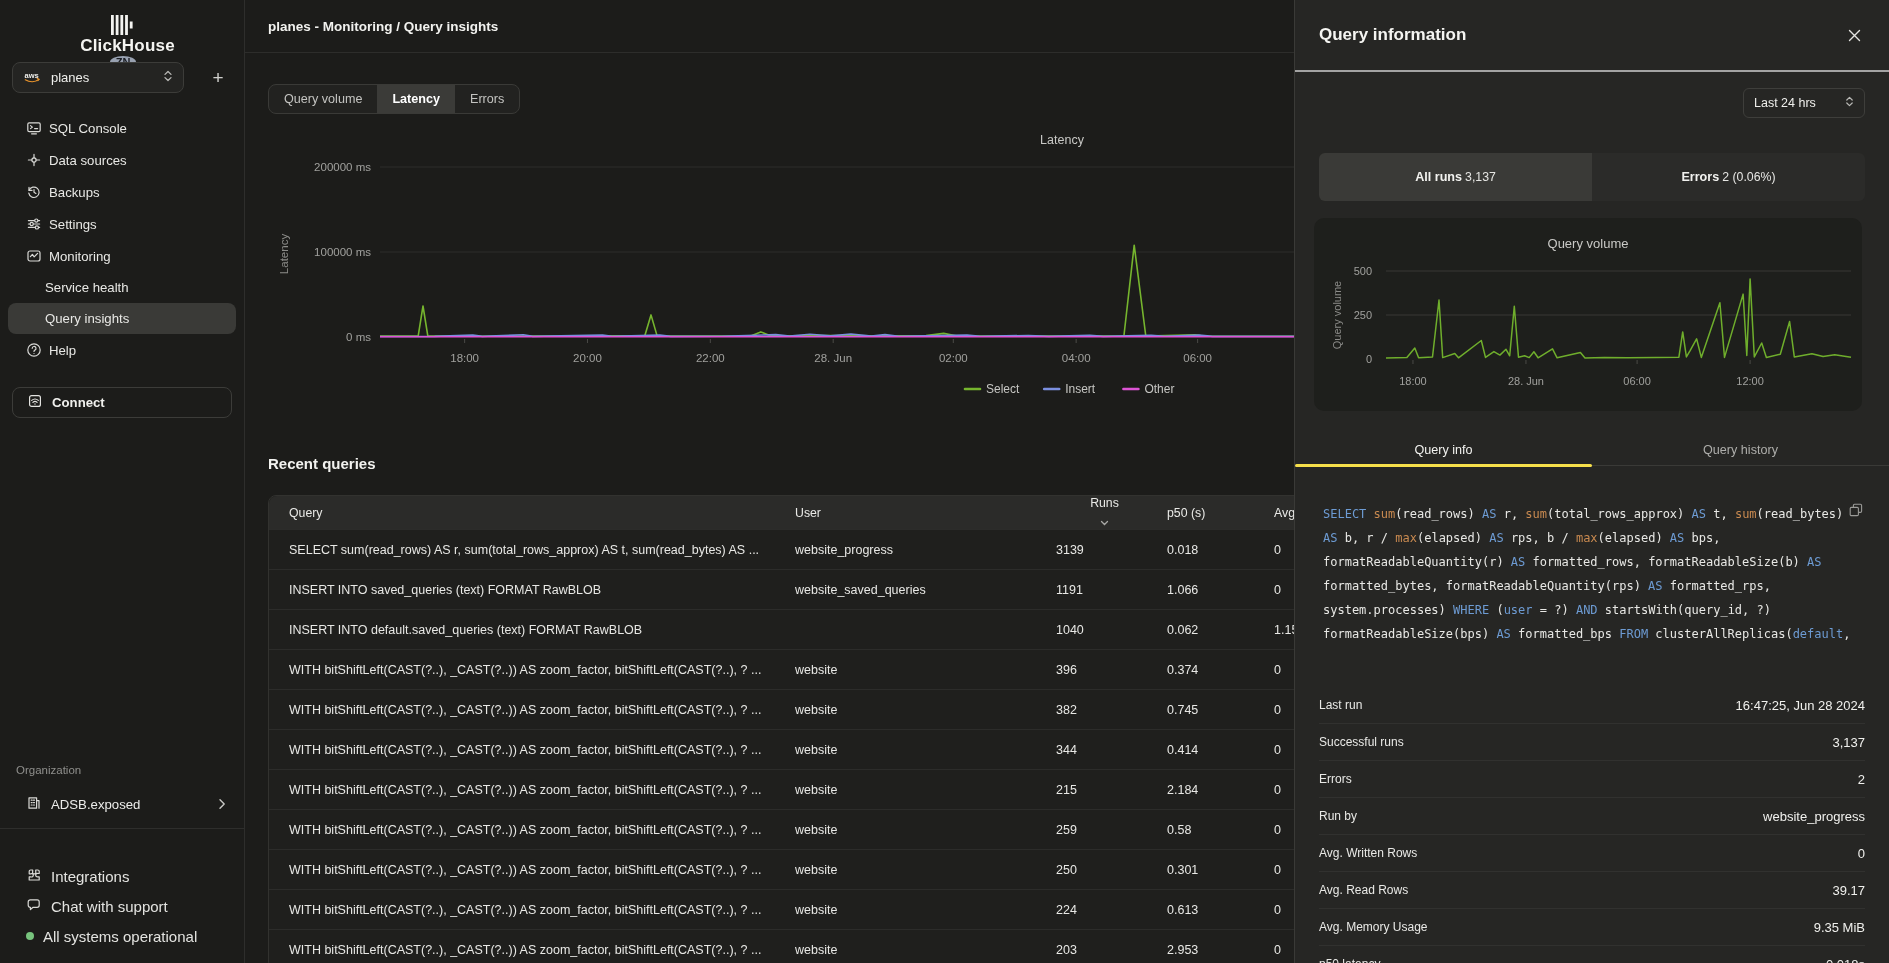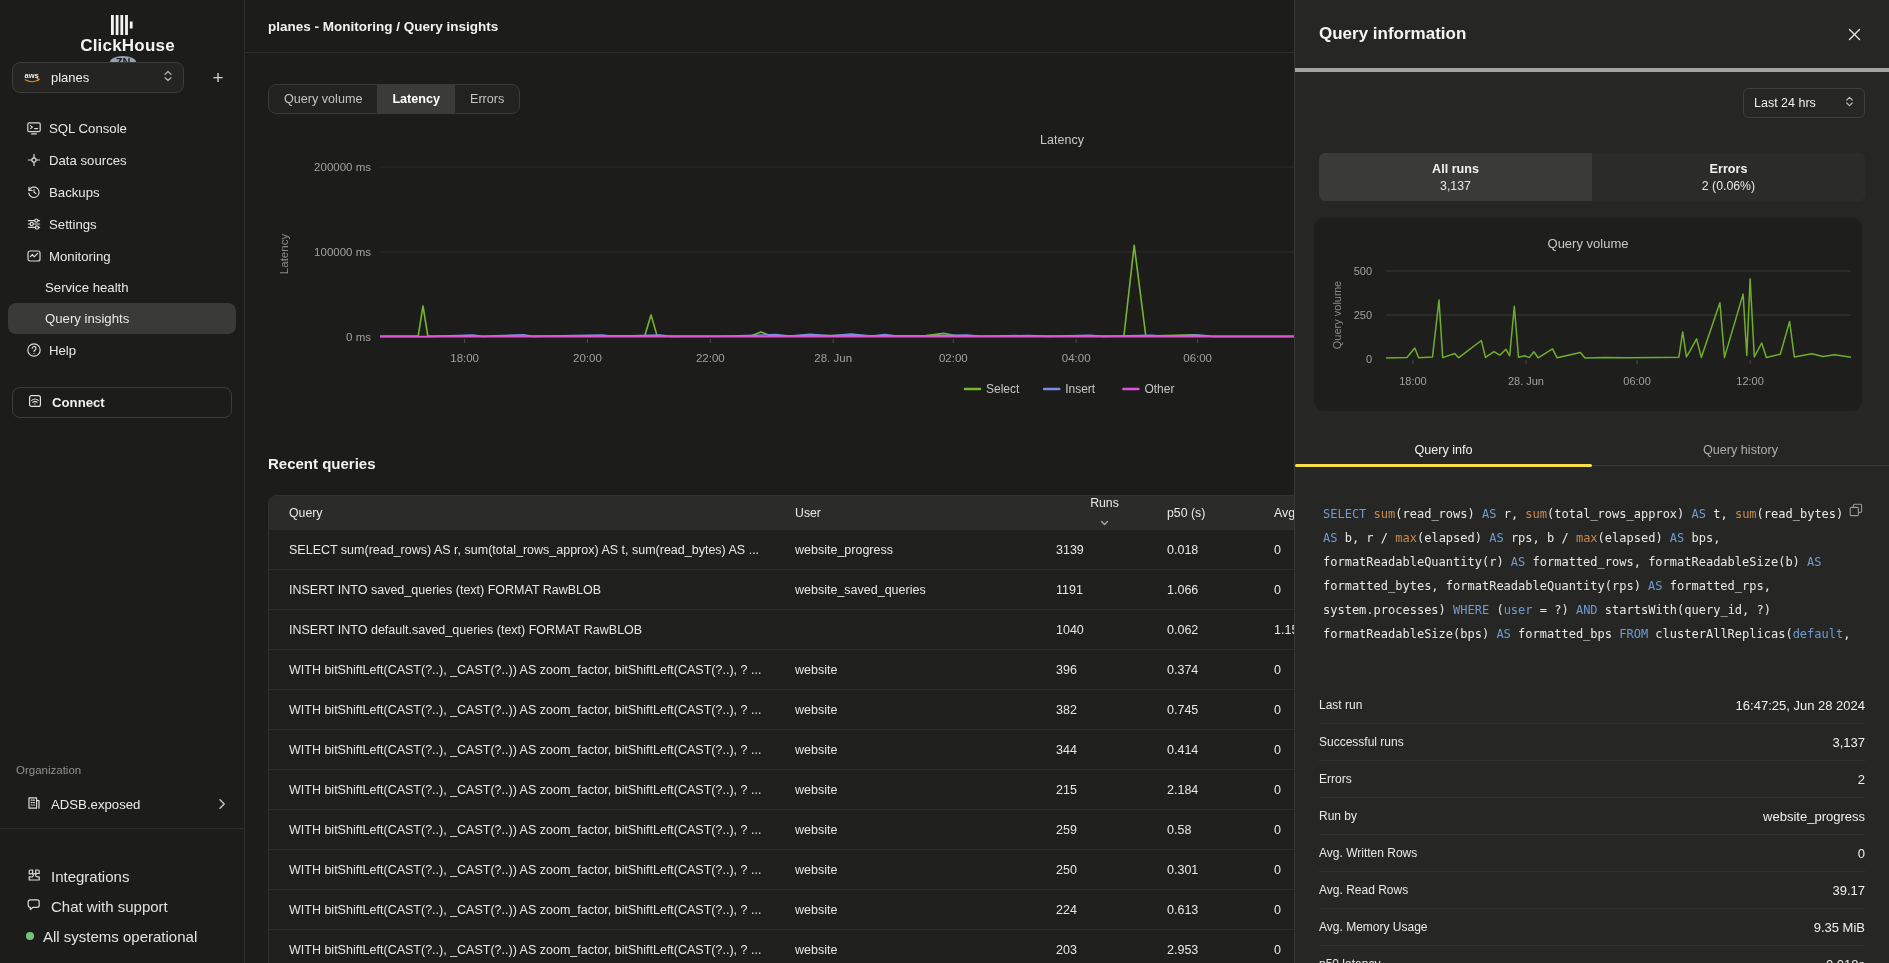--- a/index.html
+++ b/index.html
@@ -61,30 +61,30 @@
   .t-head { height:33px; background:#2b2b29; color:#eaeae7; font-size:12.3px;
             border-radius:8px 8px 0 0; }
   .t-body .t-row { height:40px; border-top:1px solid #2c2c2a; font-size:12.5px; color:#e8e8e5; cursor:pointer; }
   .t-cell { overflow:hidden; white-space:nowrap; padding-right:14px; }
   .t-cell.q { padding-left:20px; }
   .runs-head { display:flex; align-items:center; gap:5px;flex-direction:column; }
 
   
   .panel { position:absolute; right:0; top:0; width:595px; height:963px;
            background:#262624; border-left:1px solid #3a3a37; overflow:hidden; }
-  .panel-header { height:72px; border-bottom:4px solid #a3a3a3; display:flex; align-items:center; padding:0 24px; }
+  .panel-header { height:72px; border-bottom:2px solid #a3a3a3; display:flex; align-items:center; padding:0 24px; }
   .panel-title { font-size:17px; font-weight:700; color:#f5f5f2; }
   .close-btn { margin-left:auto; cursor:pointer; display:flex; padding:4px; }
   .time-select { position:absolute; top:88px; right:24px; height:30px; width:122px;
                  border:1px solid #3e3e3b; border-radius:6px; display:flex; align-items:center;
                  padding:0 10px; gap:8px; font-size:12.5px; color:#efefec; cursor:pointer; }
   .time-select .lbl { flex:1; }
   .segmented { position:absolute; top:153px; left:24px; right:24px; height:48px;
                display:flex; border-radius:6px; overflow:hidden; }
-  .segment { flex:1; display:flex; flex-direction:column; align-items:center; justify-content:center;
+  .segment { flex:1; display:flex; flex-direction:row; align-items:center; justify-content:center;
              gap:3px; cursor:pointer; background:#2b2b29; }
   .segment.active { background:#3a3a37; }
   .segment .s-label { font-size:12.6px; font-weight:700; color:#f2f2ef; }
   .segment .s-value { font-size:12.3px; color:#e6e6e3; }
   .qv-card { position:absolute; top:218px; left:19px; width:548px; height:193px;
              background:#1e1f1c; border-radius:10px; }
   .panel-tabs { position:absolute; top:435px; left:0; right:0; height:31px; display:flex;
                 border-bottom:1px solid #3a3a37; }
   .ptab { flex:1; display:flex; align-items:center; justify-content:center; font-size:12.6px;
           color:#aeaeab; cursor:pointer; position:relative; }

